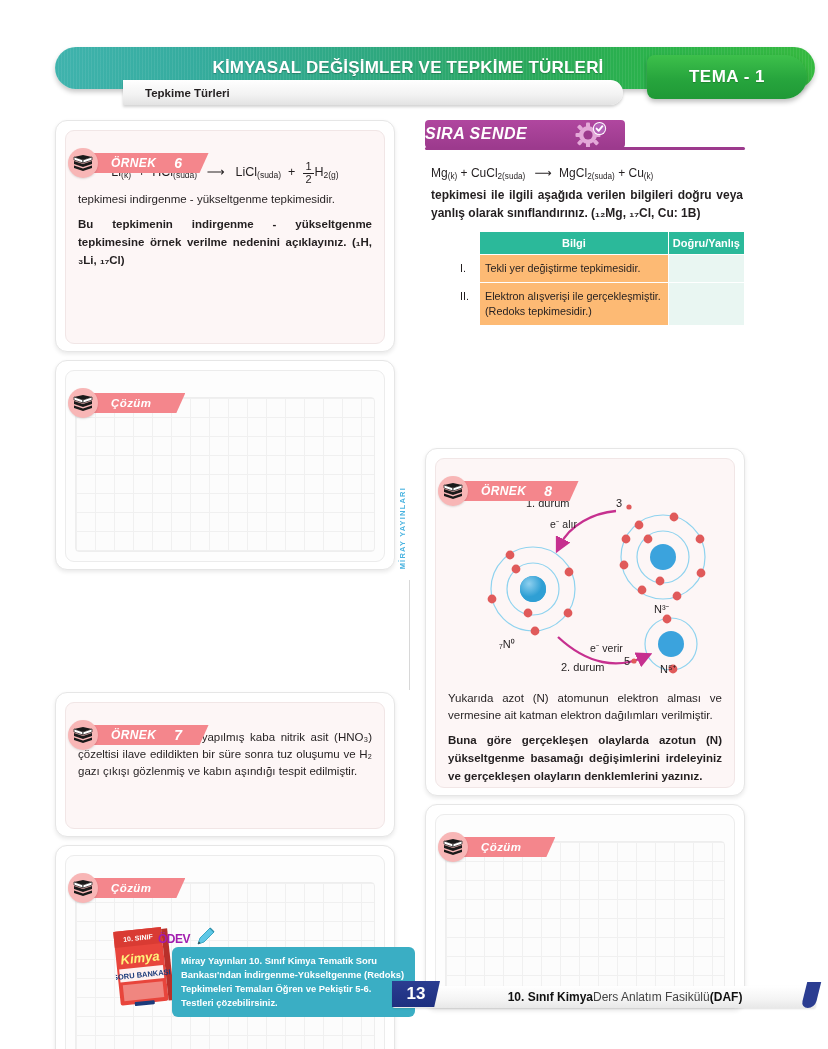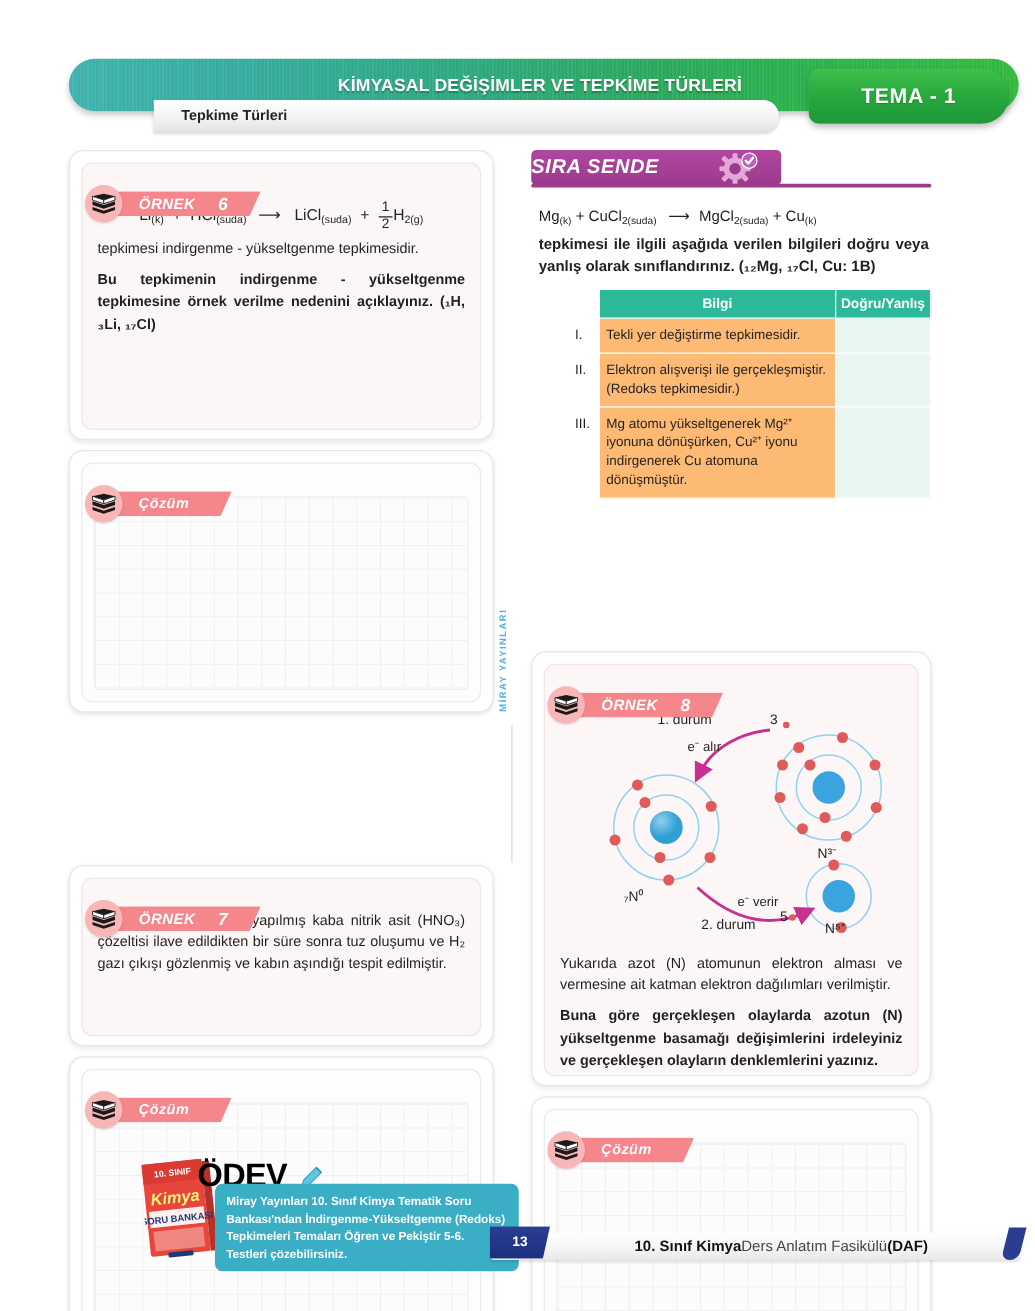--- a/index.html
+++ b/index.html
@@ -22,23 +22,23 @@
     box-shadow: 0 3px 5px rgba(0,0,0,.22);
   }
   .header-bar:after{
     content:""; position:absolute; left:0; top:0; width:760px; height:42px;
     border-radius:21px;
     background:
       repeating-linear-gradient(90deg, rgba(255,255,255,.07) 0 1px, transparent 1px 3px);
     pointer-events:none;
   }
   .header-title {
-    position:absolute; left:142px; top:0; width:470px; height:42px;
+    position:absolute; left:118px; top:0; width:470px; height:42px;
     display:flex; align-items:center; justify-content:center;
-    color:#fff; font-weight:bold; font-size:14px; letter-spacing:.2px;
+    color:#fff; font-weight:bold; font-size:17px; letter-spacing:.2px;
     text-shadow:0 1px 1px rgba(0,0,0,.25);
     z-index:3;
   }
   .tema-badge {
     position:absolute; right:8px; top:8px; width:160px; height:44px;
     background: linear-gradient(180deg,#3dc04b 0%, #27a53d 55%, #1f9936 100%);
     border-radius: 8px 22px 22px 8px;
     display:flex; align-items:center; justify-content:center;
     color:#fff; font-weight:bold; font-size:17px; letter-spacing:.5px;
     box-shadow: 0 3px 5px rgba(0,0,0,.25);
@@ -149,21 +149,21 @@
   
   .side-vert {
     position:absolute; left:398px; top:487px;
     writing-mode: vertical-rl; transform: rotate(180deg);
     font-size:7.5px; letter-spacing:1.2px; color:#4ab3e0; font-weight:bold;
   }
   .side-line { position:absolute; left:409px; top:580px; width:1px; height:110px; background:#d8d8d8;}
 
   
   .odev-wrap { position:absolute; left:60px; top:923px; width:340px; height:92px; }
-  .odev-title { position:absolute; left:98px; top:2px; font-size:26px; font-weight:bold; color:#000000; letter-spacing:-.5px;}
+  .odev-title { position:absolute; left:98px; top:2px; font-size:12px; font-weight:bold; color:#a21caf; letter-spacing:-.5px;}
   .odev-box {
     position:absolute; left:112px; top:24px; width:243px; min-height:62px;
     background:#3aaec4; border-radius:6px 6px 6px 6px;
     color:#fff; font-size:9.4px; font-weight:bold; line-height:14px;
     padding:7px 9px;
   }
   .book-img {
     position:absolute; left:55px; top:4px; width:58px; height:80px;
     transform: rotate(-6deg);
   }
@@ -171,21 +171,21 @@
   
   .footer-bar {
     position:absolute; left:392px; top:986px; width:424px; height:22px;
     background: linear-gradient(180deg,#ffffff 0%,#f4f4f4 60%,#e8e8e8 100%);
     border-radius:3px;
     box-shadow:0 1px 2px rgba(0,0,0,.12);
   }
   .page-num {
     position:absolute; left:392px; top:981px; width:48px; height:26px;
     background: linear-gradient(180deg,#2b3d91 0%, #1d2f7f 100%);
-    color:#fff; font-size:11px; font-weight:bold;
+    color:#fff; font-size:17px; font-weight:bold;
     display:flex;align-items:center;justify-content:center;
     clip-path: polygon(0 0, 100% 0, 88% 100%, 0 100%);
   }
   .footer-text {
     position:absolute; left:460px; top:984px; width:330px; height:26px;
     display:flex;align-items:center;justify-content:center;
     font-size:12px; color:#444;
   }
   .footer-text b { color:#111; }
   .footer-swoosh{
@@ -355,25 +355,20 @@
           <tr>
             <td class="rn">I.</td>
             <td class="info">Tekli yer değiştirme tepkimesidir.</td>
             <td class="ans"></td>
           </tr>
           <tr>
             <td class="rn">II.</td>
             <td class="info">Elektron alışverişi ile gerçekleşmiştir. (Redoks tepkimesidir.)</td>
             <td class="ans"></td>
           </tr>
-          <tr>
-            <td class="rn">III.</td>
-            <td class="info">Mg atomu yükseltgenerek Mg²⁺ iyonuna dönüşürken, Cu²⁺ iyonu indirgenerek Cu atomuna dönüşmüştür.</td>
-            <td class="ans"></td>
-          </tr>
         </tbody>
       </table>
     </div>
   </div>
 
   <div class="card" style="margin-top:122px;height:348px;">
     <div class="ribbon-holder">
       <div class="book-badge">
         <svg width="20" height="18" viewBox="0 0 20 18">
           <path d="M1 3 L10 1 L19 3 L10 6 Z" fill="#1a1a1a"></path>

